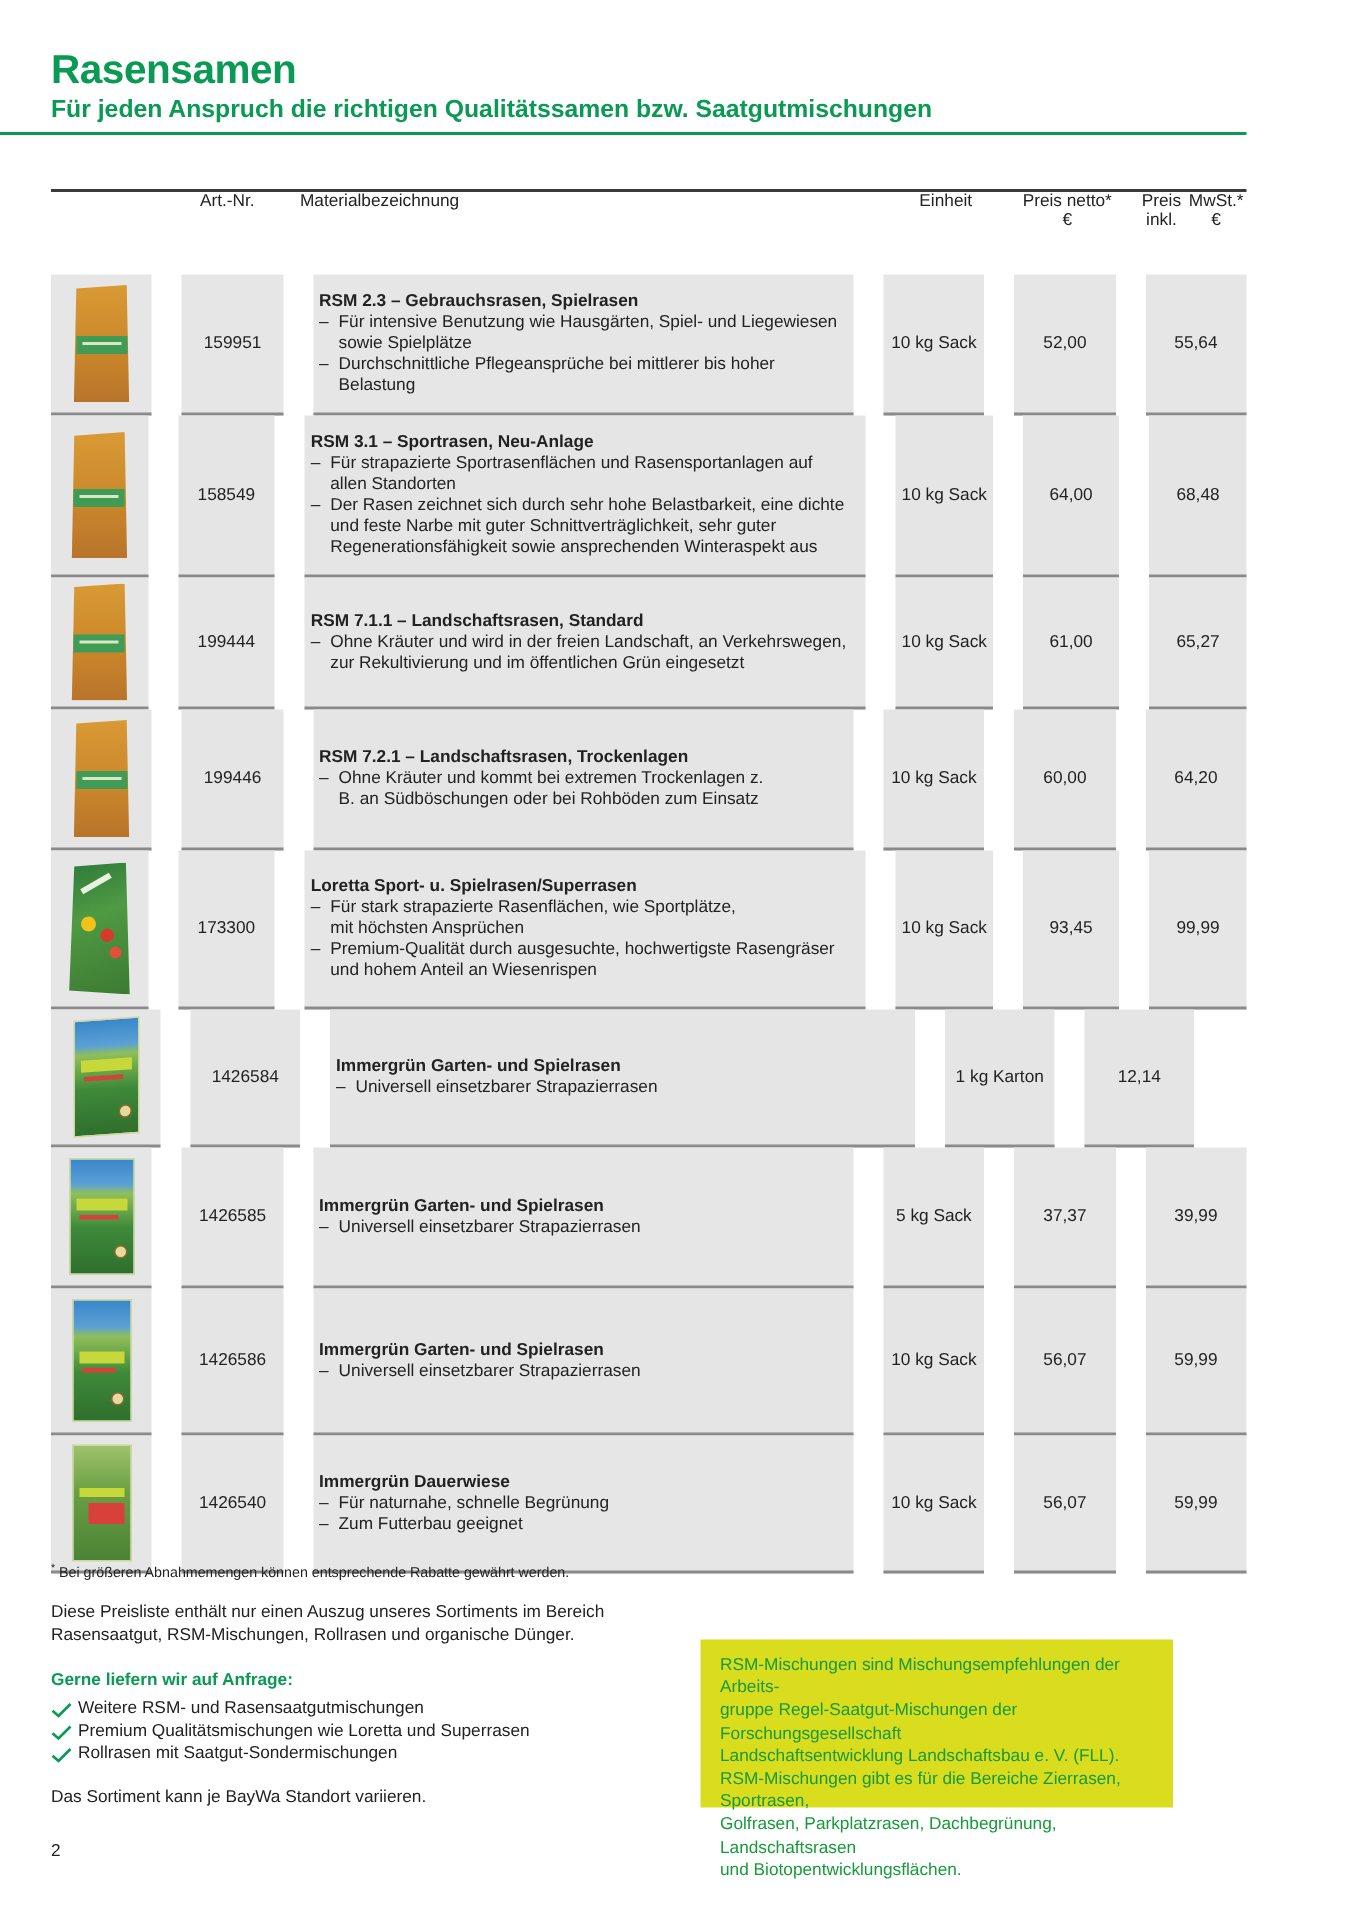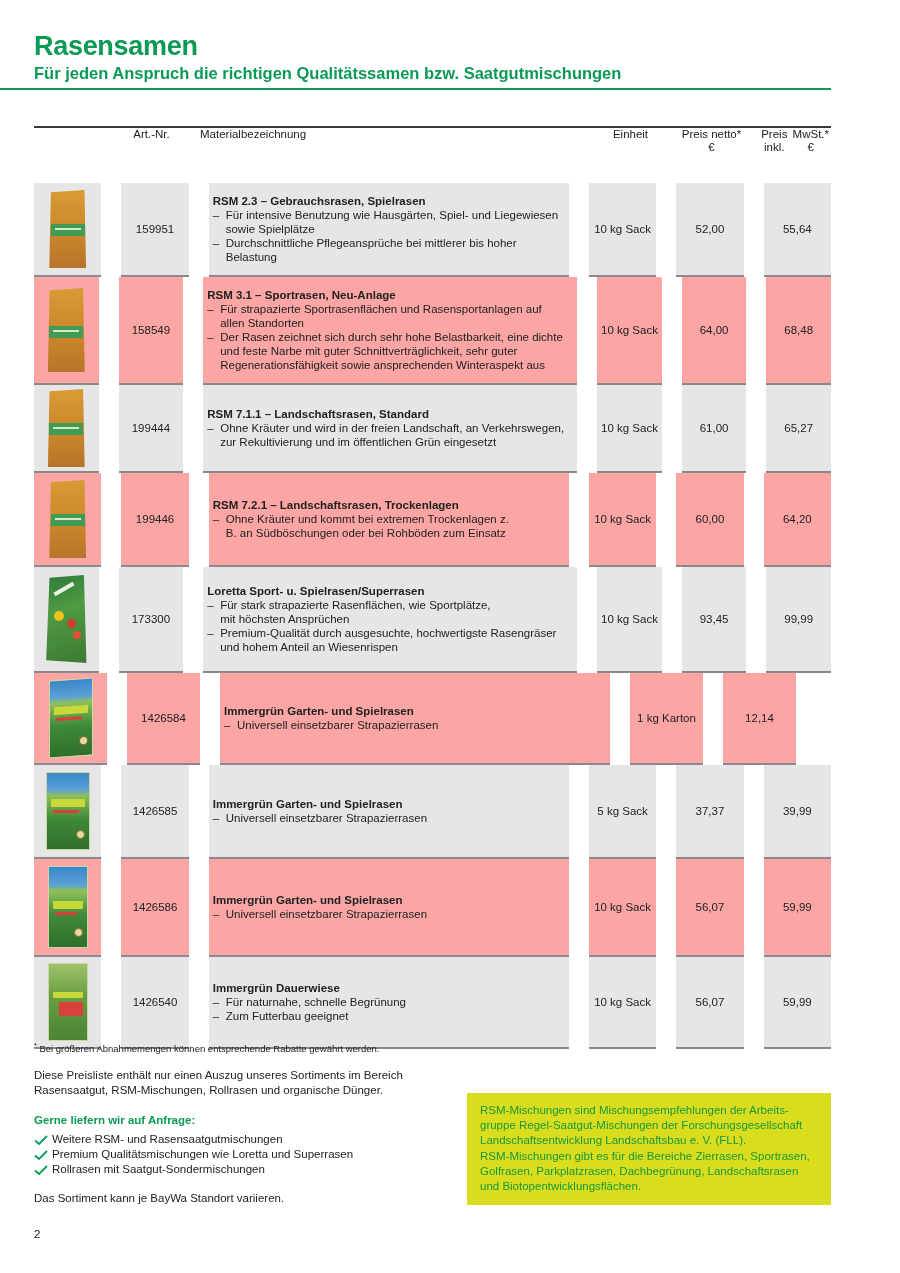--- a/index.html
+++ b/index.html
@@ -28,21 +28,21 @@
   .cell {
     margin-right: 20px;
     display: flex;
     align-items: center;
     font-size: 11.5px;
     line-height: 14px;
     border-bottom: 2px solid #8a8a8a;
   }
   .cell:last-child { margin-right: 0; }
   .row.gray .cell { background: #e6e6e6; }
-  .row.white .cell { background: #fca5a5; }
+  .row.white .cell { background: #e5e5e5; }
   .c-img { width: 73px; justify-content: center; }
   .c-art { width: 73px; justify-content: center; }
   .c-desc { width: 390px; padding-left: 4px; }
   .c-unit { width: 73px; justify-content: center; text-align: center; }
   .c-net { width: 73px; justify-content: center; text-align: center; }
   .c-gross { width: 73px; justify-content: center; text-align: left; }
   .thead .hc { margin-right: 8px; display: flex; align-items: center; line-height: 13px; }
   .thead .hc:last-child { margin-right: 0; }
   .thead .hc.center { justify-content: center; text-align: center; }
 
@@ -92,21 +92,21 @@
   .footnote { position: absolute; left: 34px; top: 1042px; font-size: 9.5px; color: #222; }
   .footnote sup { font-size: 7px; }
   .intro { position: absolute; left: 34px; top: 1068px; font-size: 11.5px; line-height: 15px; color: #222; width: 420px; }
   .gerne-title { position: absolute; left: 34px; top: 1114px; font-size: 11.5px; font-weight: bold; color: #0a9a55; }
   .gerne-list { position: absolute; left: 34px; top: 1132px; font-size: 11.5px; line-height: 15px; list-style: none; }
   .gerne-list li { display: flex; align-items: center; }
   .check { width: 14px; height: 12px; margin-right: 4px; display: inline-block; }
   .sortiment { position: absolute; left: 34px; top: 1192px; font-size: 11.5px; color: #222; }
   .page-num { position: absolute; left: 34px; top: 1228px; font-size: 11.5px; color: #222; }
   .infobox {
-    position: absolute; left: 467px; top: 1093px; width: 364px; height: 112px;
+    position: absolute; left: 467px; top: 1093px; width: 315px; height: 112px;
     background: #d9dd1e;
     color: #169a3a;
     font-size: 11.5px; line-height: 15.2px;
     padding: 10px 13px;
   }
   .infobox p { margin: 0; }
 </style>
 </head>
 <body>
 

